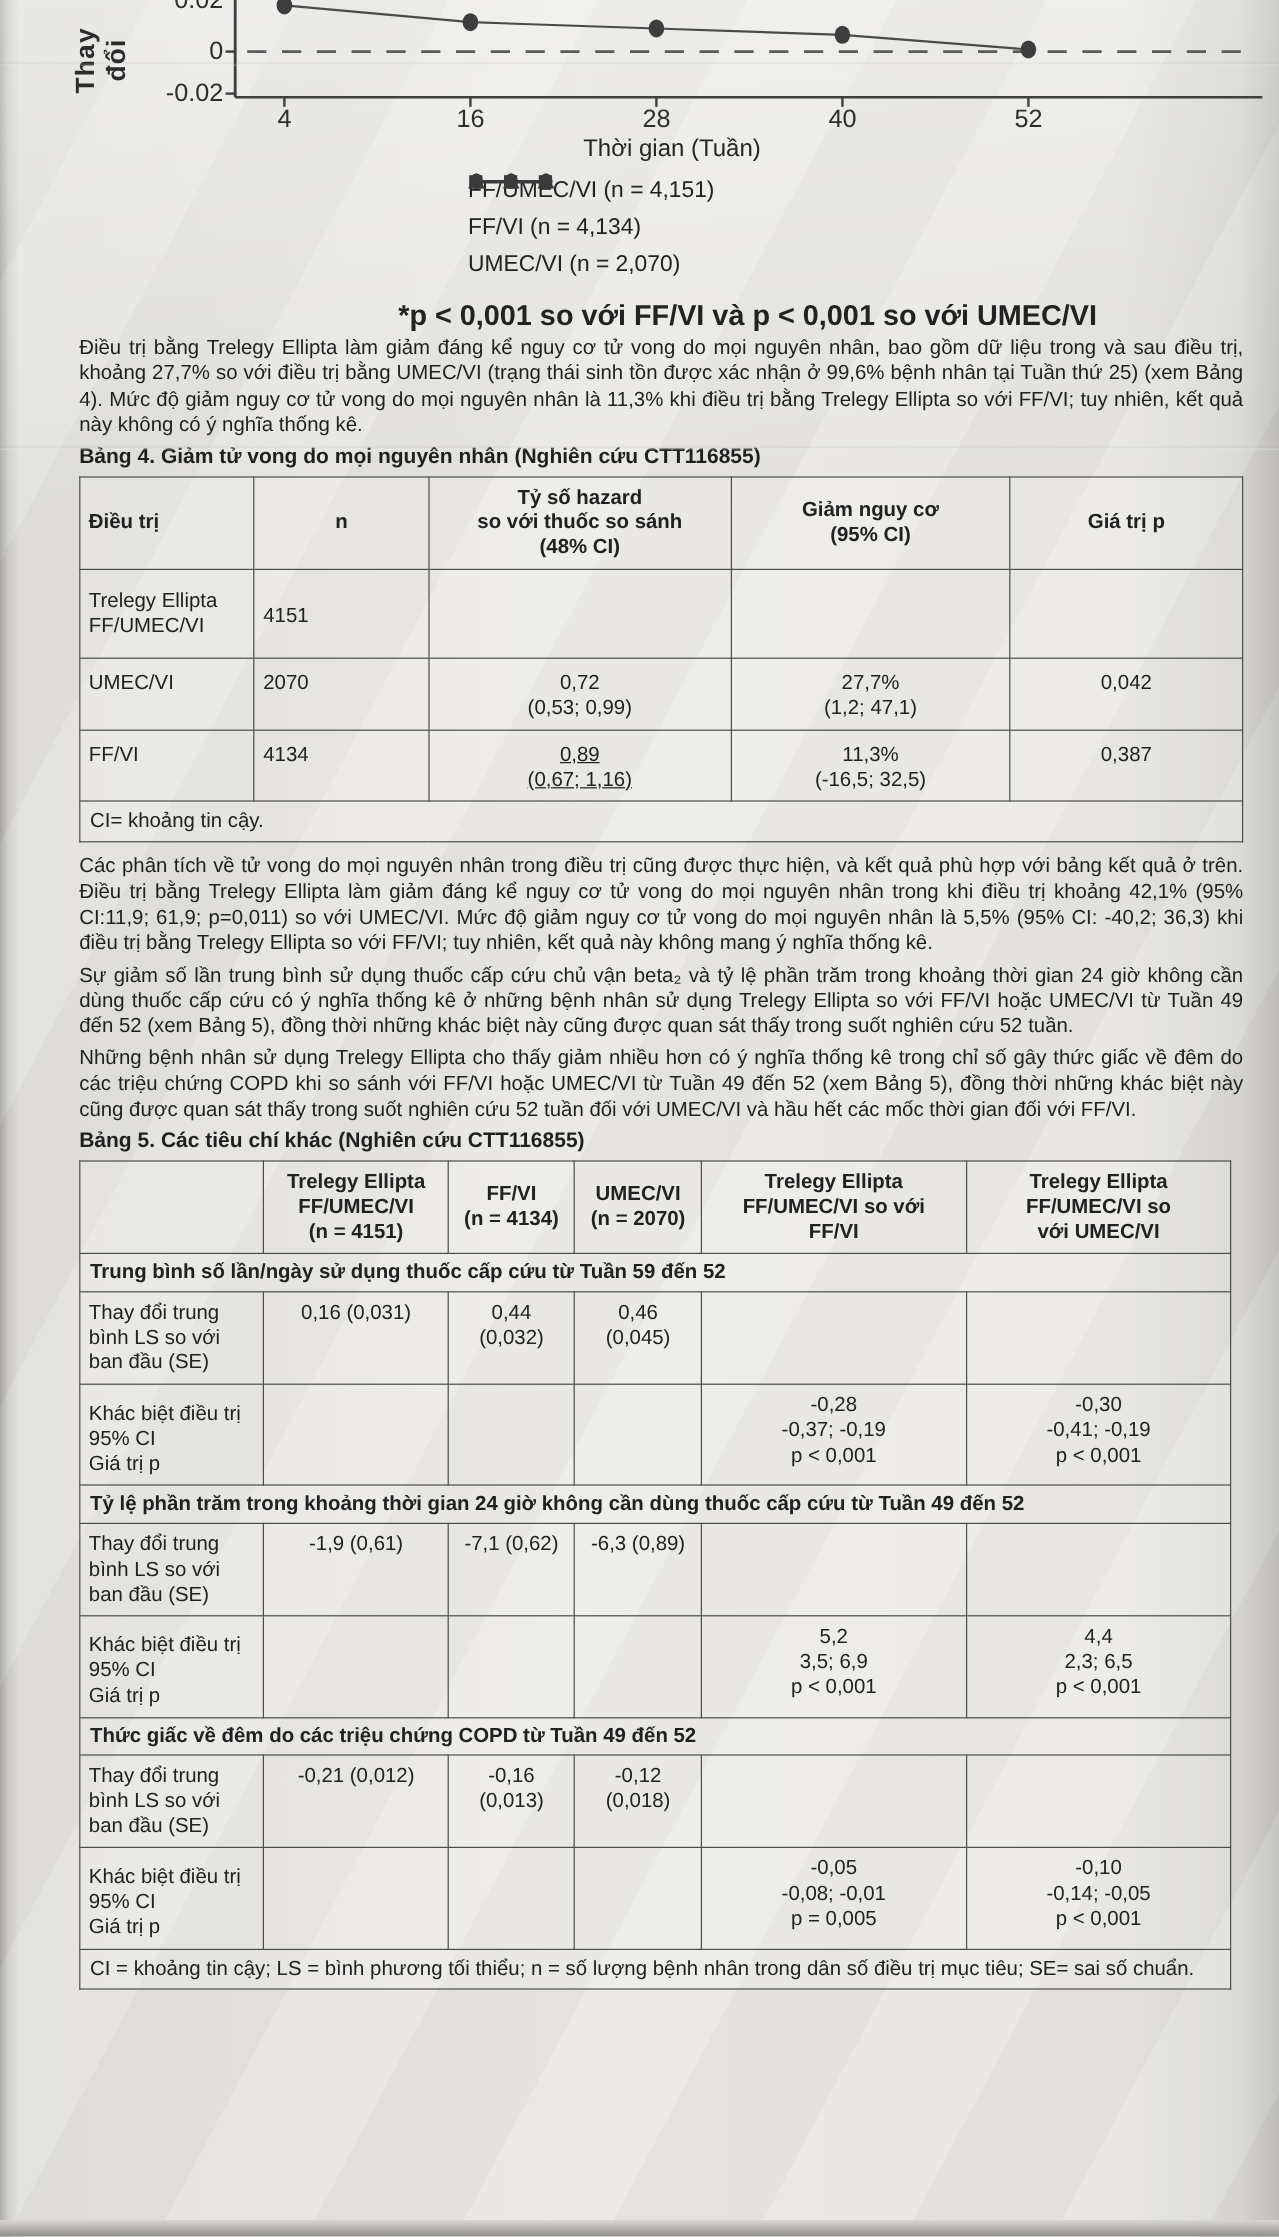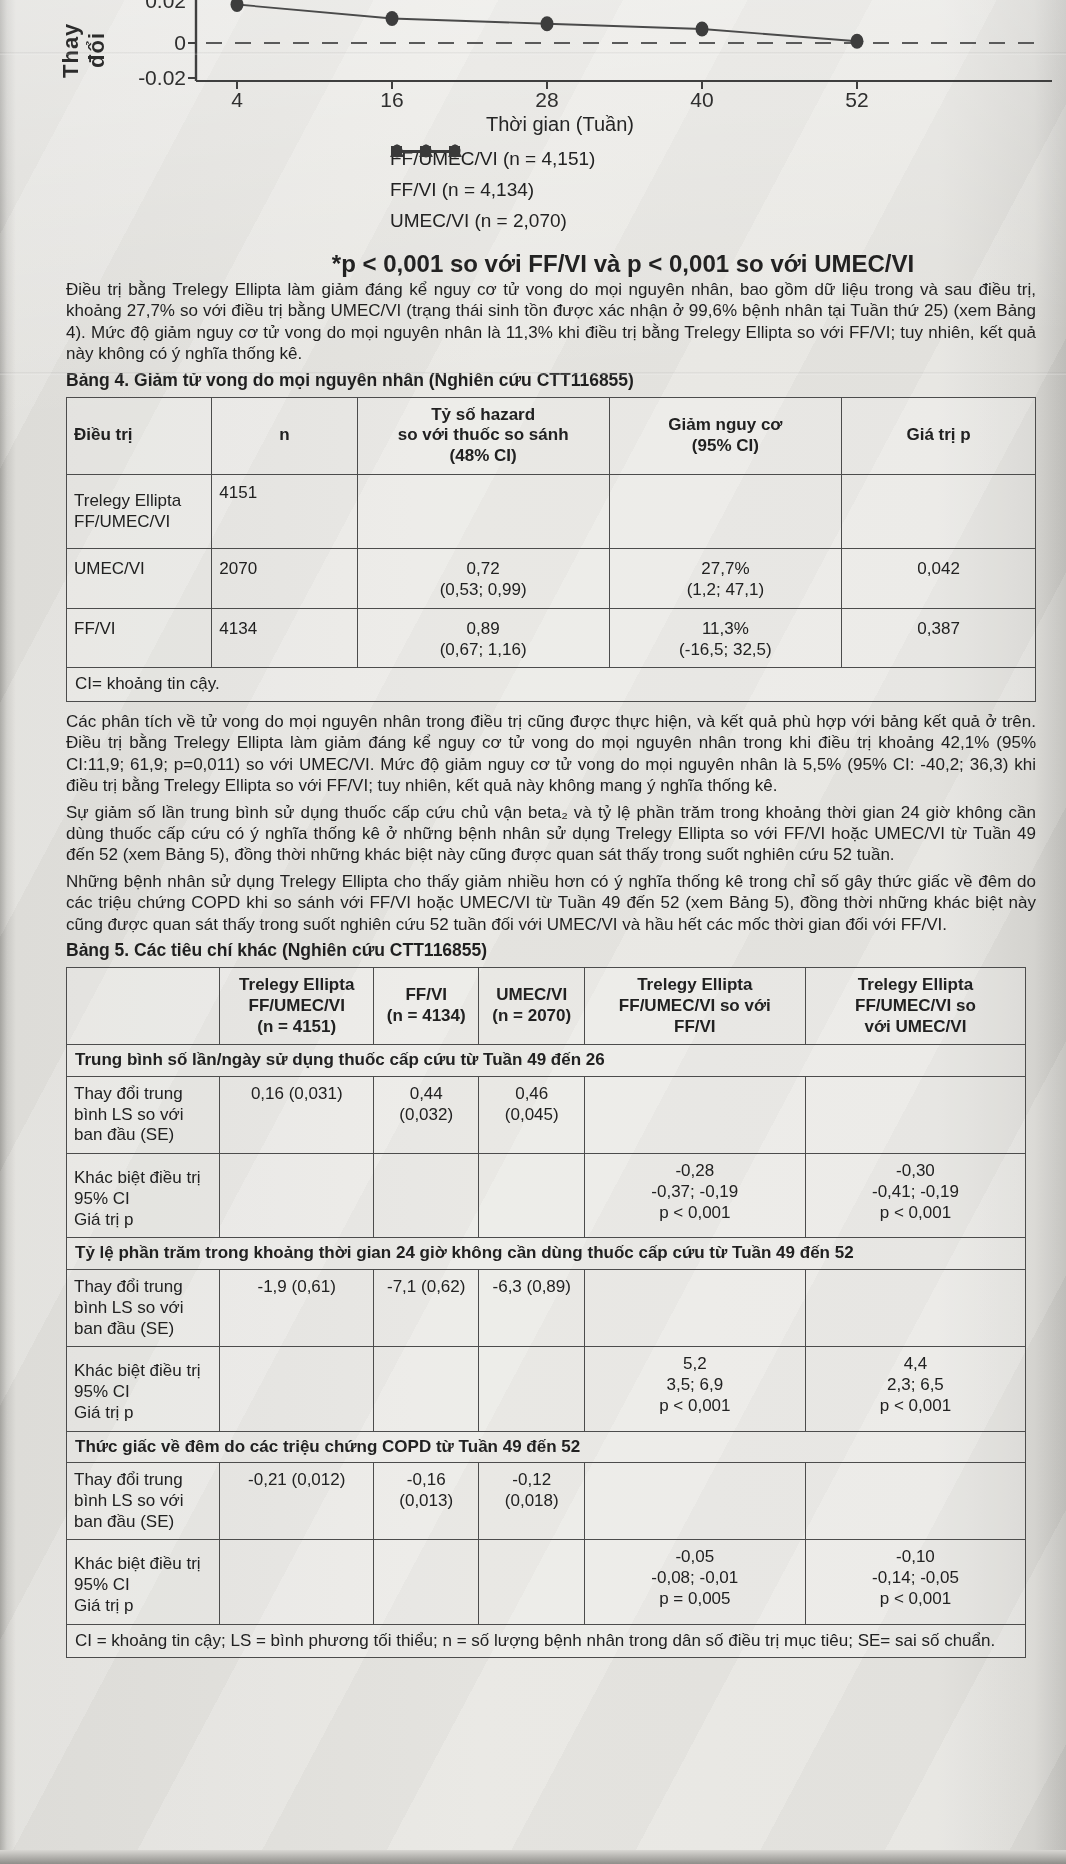--- a/index.html
+++ b/index.html
@@ -143,38 +143,38 @@
         <th>Tỷ số hazard
 so với thuốc so sánh
 (48% CI)</th>
         <th>Giảm nguy cơ
 (95% CI)</th>
         <th>Giá trị p</th>
       </tr>
       <tr>
         <td class="lbl" style="padding-top:16px;padding-bottom:16px;">Trelegy Ellipta
 FF/UMEC/VI</td>
-        <td class="lbl" style="padding-top:8px;">4151</td>
+        <td class="lbl" style="padding-top:28px;">4151</td>
         <td class="num"></td>
         <td class="num"></td>
         <td class="num"></td>
       </tr>
       <tr>
         <td class="lbl" style="padding-top:10px;padding-bottom:22px;">UMEC/VI</td>
         <td class="lbl" style="padding-top:10px;">2070</td>
         <td class="num" style="padding-top:10px;">0,72
 (0,53; 0,99)</td>
         <td class="num" style="padding-top:10px;">27,7%
 (1,2; 47,1)</td>
         <td class="num" style="padding-top:10px;text-align:center;">0,042</td>
       </tr>
       <tr>
         <td class="lbl" style="padding-top:10px;padding-bottom:22px;">FF/VI</td>
         <td class="lbl" style="padding-top:10px;">4134</td>
-        <td class="num" style="padding-top:10px;">0,89
+        <td class="num" style="padding-top:10px;text-decoration:underline;">0,89
 (0,67; 1,16)</td>
         <td class="num" style="padding-top:10px;">11,3%
 (-16,5; 32,5)</td>
         <td class="num" style="padding-top:10px;">0,387</td>
       </tr>
       <tr class="t4foot">
         <td colspan="5">CI= khoảng tin cậy.</td>
       </tr>
     </tbody>
       </table>
@@ -206,21 +206,21 @@
 (n = 2070)</th>
         <th>Trelegy Ellipta
 FF/UMEC/VI so với
 FF/VI</th>
         <th>Trelegy Ellipta
 FF/UMEC/VI so
 với UMEC/VI</th>
       </tr>
 
       <tr class="section">
-        <th colspan="6">Trung bình số lần/ngày sử dụng thuốc cấp cứu từ Tuần 49 đến 26</th>
+        <th colspan="6">Trung bình số lần/ngày sử dụng thuốc cấp cứu từ Tuần 59 đến 52</th>
       </tr>
       <tr>
         <td class="lbl">Thay đổi trung
 bình LS so với
 ban đầu (SE)</td>
         <td class="num">0,16 (0,031)</td>
         <td class="num">0,44 (0,032)</td>
         <td class="num">0,46 (0,045)</td>
         <td class="num"></td>
         <td class="num"></td>

